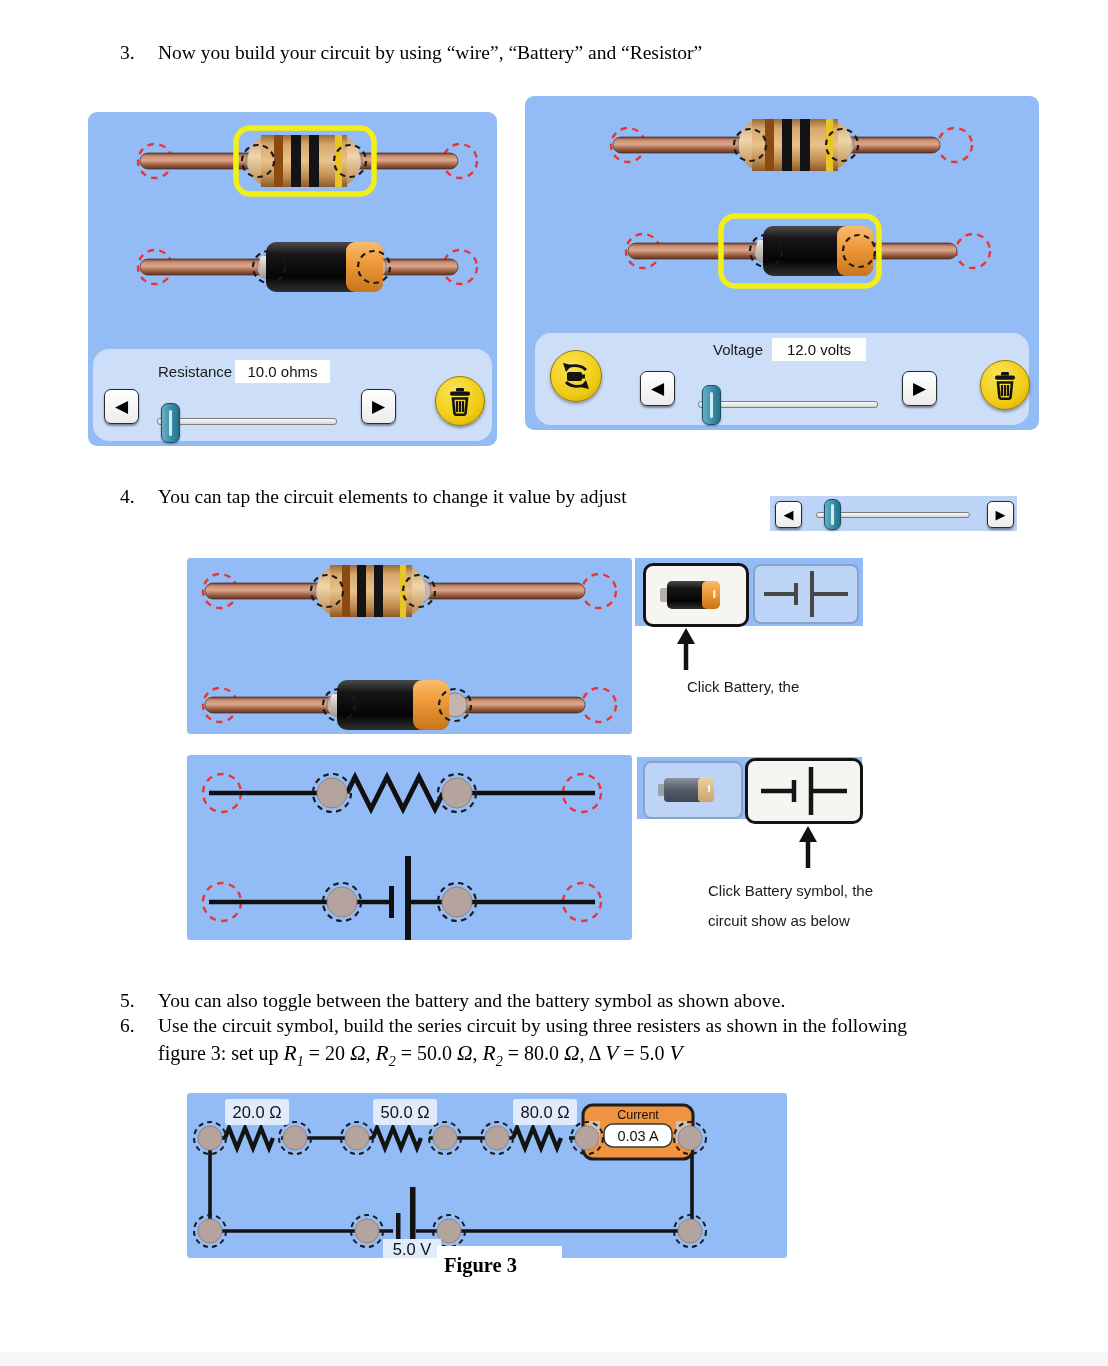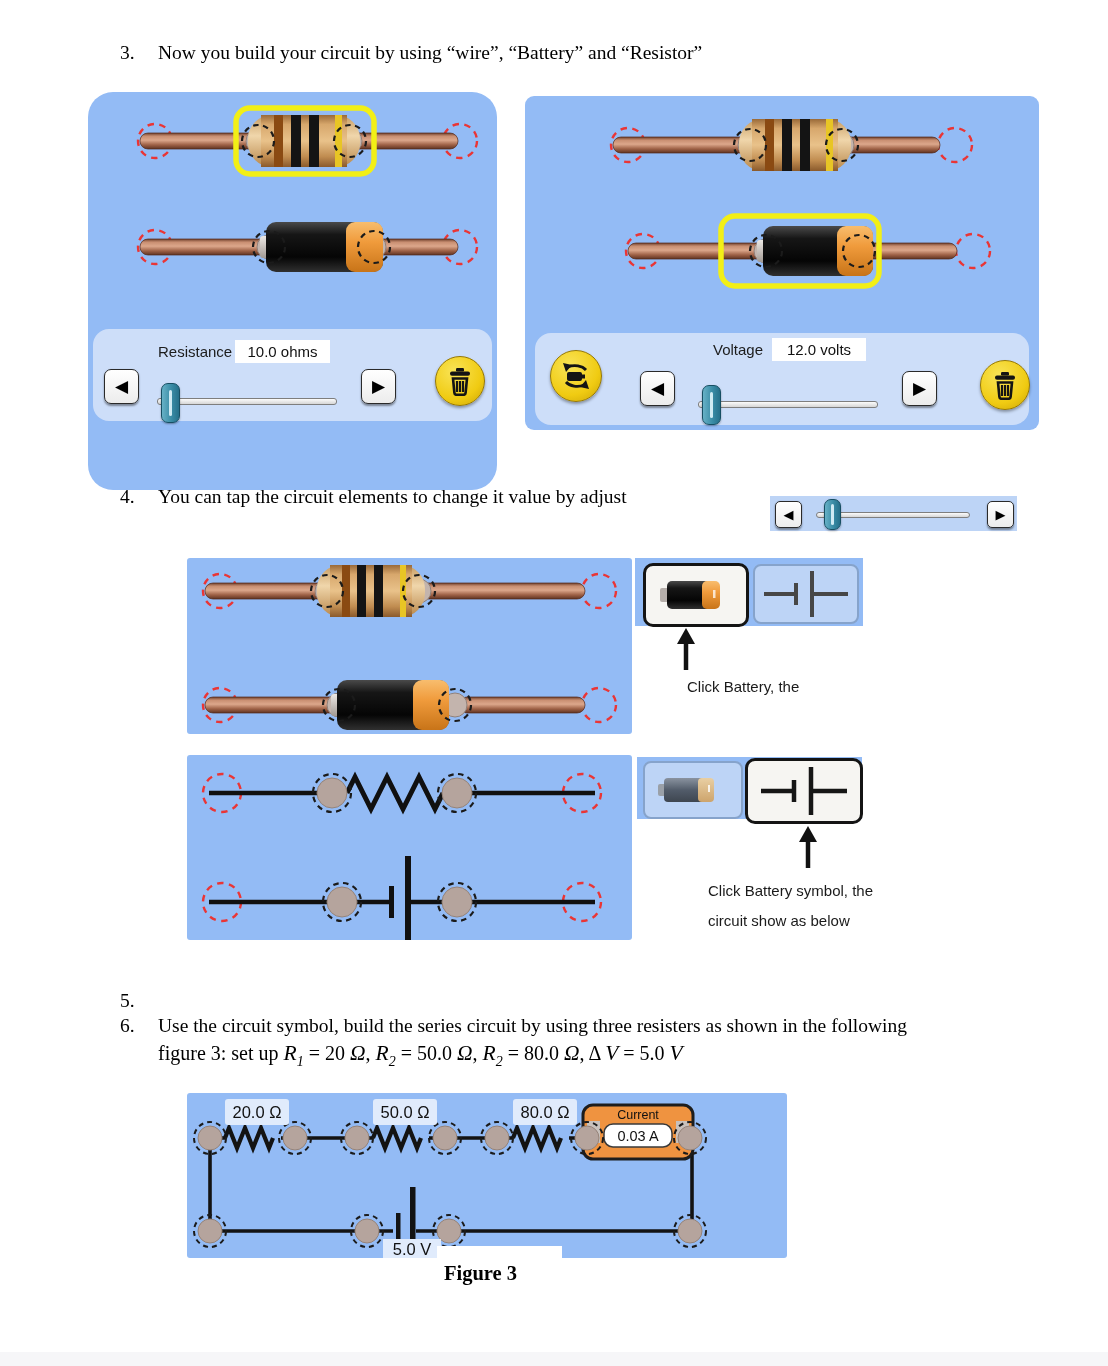--- a/index.html
+++ b/index.html
@@ -115,21 +115,21 @@
           <stop offset="1" stop-color="#cda46c"></stop>
       </linearGradient>
     </defs>
   </svg>
 
   <div class="instr" style="left:120px;top:42px;width:860px;">
     <span class="num">3.</span>
     <span>Now you build your circuit by using “wire”, “Battery” and “Resistor”</span>
   </div>
 
-  <div class="panel" style="left:88px;top:92px;width:409px;height:398px;border-radius:25px;">
+  <div class="panel" style="left:88px;top:112px;width:409px;height:334px;">
     <svg class="abs" style="left:0;top:0" width="409" height="237" viewBox="0 0 409 237">
       <g>
         <circle cx="67" cy="49" r="17" class="rring"></circle>
         <circle cx="372" cy="49" r="17" class="rring"></circle>
         <rect x="52" y="41" width="120" height="16" rx="8" class="wire"></rect>
         <rect x="262" y="41" width="108" height="16" rx="8" class="wire"></rect>
         <circle cx="170" cy="49" r="12" class="conn"></circle>
         <circle cx="262" cy="49" r="12" class="conn"></circle>
         <g>
           <rect x="160" y="23" width="112" height="52" rx="24" fill="url(#gcap)"></rect>
@@ -386,20 +386,21 @@
     <path d="M12,42 V13" stroke="#111" stroke-width="4.5"></path>
     <polygon points="12,0 3,16 21,16" fill="#111"></polygon>
   </svg>
   <div class="note" style="left:669px;top:876px;width:320px;">
     <div>Click Battery symbol, the</div>
     <div>circuit show as below</div>
   </div>
 
   <div class="instr" style="left:120px;top:990px;width:960px;">
     <span class="num">5.</span>
+    <span>You can also toggle between the battery and the battery symbol as shown above.</span>
   </div>
   <div class="instr" style="left:120px;top:1015px;width:960px;">
     <span class="num">6.</span>
     <span>Use the circuit symbol, build the series circuit by using three resisters as shown in the following</span>
   </div>
   <div class="mathline" style="left:158px;top:1041px;">
     <span class="mp">figure 3: set up </span><span class="mv">R</span><span class="ms">1</span><span class="mp"> = 20 </span><span class="mv">Ω</span><span class="mp">, </span><span class="mv">R</span><span class="ms">2</span><span class="mp"> = 50.0 </span><span class="mv">Ω</span><span class="mp">, </span><span class="mv">R</span><span class="ms">2</span><span class="mp"> = 80.0 </span><span class="mv">Ω</span><span class="mp">, Δ </span><span class="mv">V</span><span class="mp"> = 5.0 </span><span class="mv">V</span>
   </div>
 
   <div class="panel" style="left:187px;top:1093px;width:600px;height:165px;border-radius:3px;">
@@ -454,17 +455,17 @@
         <text x="218" y="25" class="f3txt">50.0 Ω</text>
         <rect x="326" y="6" width="64" height="26" rx="3" class="lbox"></rect>
         <text x="358" y="25" class="f3txt">80.0 Ω</text>
         <rect x="196" y="146" width="58" height="19" class="lbox"></rect>
         <text x="225" y="162" class="f3txt">5.0 V</text>
       </g>
     </svg>
   </div>
 
   <div class="whitepatch" style="left:437px;top:1246px;width:125px;height:46px;"></div>
-  <div class="figcap" style="left:444px;top:1254px;margin-top:8px;">Figure 3</div>
+  <div class="figcap" style="left:444px;top:1254px;">Figure 3</div>
 
   <div class="bottomstrip" style="left:0;top:1352px;width:1108px;height:14px;"></div>
 
 </div>
 
 </body></html>

